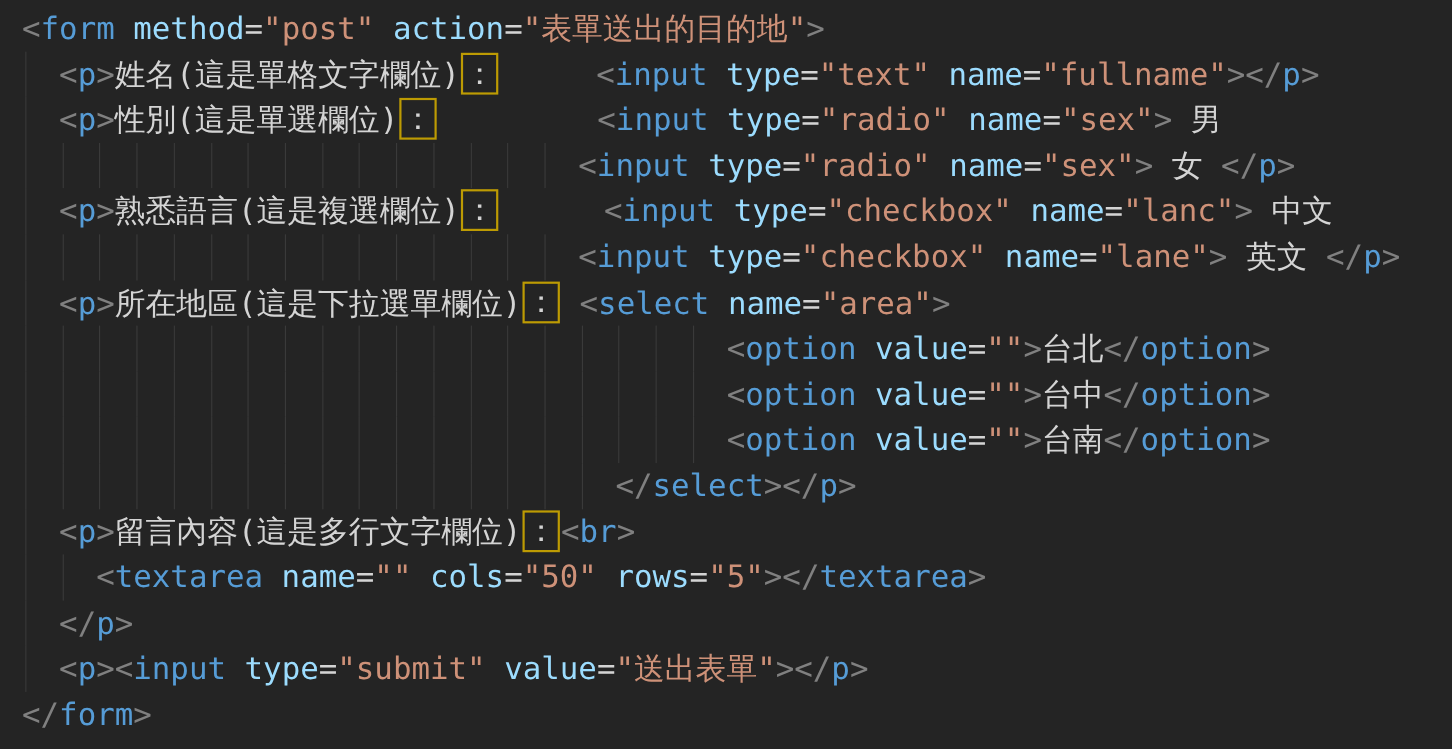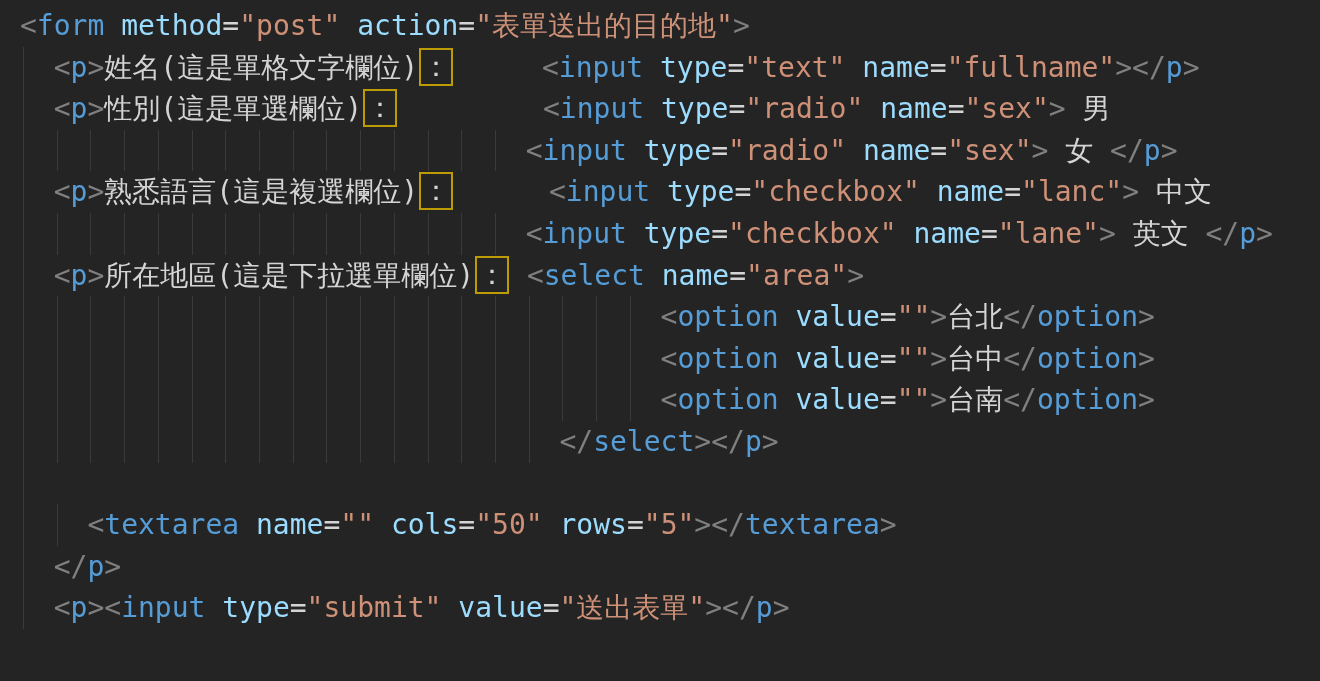--- a/index.html
+++ b/index.html
@@ -45,18 +45,19 @@
       <div class="line"><span class="guide" style="left: 3px;"></span><span class="seg"><span class="tk-t">  </span><span class="tk-pu">&lt;</span><span class="tk-tag">p</span><span class="tk-pu">&gt;</span><span class="tk-t">姓名(這是單格文字欄位)</span><span class="tk-box">：</span></span><span class="seg abs" style="left: 522px;"><span class="tk-pu">&lt;</span><span class="tk-tag">input</span><span class="tk-t"> </span><span class="tk-attr">type</span><span class="tk-eq">=</span><span class="tk-str">"text"</span><span class="tk-t"> </span><span class="tk-attr">name</span><span class="tk-eq">=</span><span class="tk-str">"fullname"</span><span class="tk-pu">&gt;&lt;/</span><span class="tk-tag">p</span><span class="tk-pu">&gt;</span></span></div>
       <div class="line"><span class="guide" style="left: 3px;"></span><span class="seg"><span class="tk-t">  </span><span class="tk-pu">&lt;</span><span class="tk-tag">p</span><span class="tk-pu">&gt;</span><span class="tk-t">性別(這是單選欄位)</span><span class="tk-box">：</span></span><span class="seg abs" style="left: 523px;"><span class="tk-pu">&lt;</span><span class="tk-tag">input</span><span class="tk-t"> </span><span class="tk-attr">type</span><span class="tk-eq">=</span><span class="tk-str">"radio"</span><span class="tk-t"> </span><span class="tk-attr">name</span><span class="tk-eq">=</span><span class="tk-str">"sex"</span><span class="tk-pu">&gt;</span><span class="tk-t"> 男</span></span></div>
       <div class="line"><span class="guide" style="left: 3px;"></span><span class="guide" style="left: 36.714px;"></span><span class="guide" style="left: 70.428px;"></span><span class="guide" style="left: 104.142px;"></span><span class="guide" style="left: 137.856px;"></span><span class="guide" style="left: 171.57px;"></span><span class="guide" style="left: 205.284px;"></span><span class="guide" style="left: 238.998px;"></span><span class="guide" style="left: 272.712px;"></span><span class="guide" style="left: 306.426px;"></span><span class="guide" style="left: 340.14px;"></span><span class="guide" style="left: 373.854px;"></span><span class="guide" style="left: 407.568px;"></span><span class="guide" style="left: 441.282px;"></span><span class="guide" style="left: 474.996px;"></span><span class="seg"><span class="tk-t">                              </span><span class="tk-pu">&lt;</span><span class="tk-tag">input</span><span class="tk-t"> </span><span class="tk-attr">type</span><span class="tk-eq">=</span><span class="tk-str">"radio"</span><span class="tk-t"> </span><span class="tk-attr">name</span><span class="tk-eq">=</span><span class="tk-str">"sex"</span><span class="tk-pu">&gt;</span><span class="tk-t"> 女 </span><span class="tk-pu">&lt;/</span><span class="tk-tag">p</span><span class="tk-pu">&gt;</span></span></div>
       <div class="line"><span class="guide" style="left: 3px;"></span><span class="seg"><span class="tk-t">  </span><span class="tk-pu">&lt;</span><span class="tk-tag">p</span><span class="tk-pu">&gt;</span><span class="tk-t">熟悉語言(這是複選欄位)</span><span class="tk-box">：</span></span><span class="seg abs" style="left: 529px;"><span class="tk-pu">&lt;</span><span class="tk-tag">input</span><span class="tk-t"> </span><span class="tk-attr">type</span><span class="tk-eq">=</span><span class="tk-str">"checkbox"</span><span class="tk-t"> </span><span class="tk-attr">name</span><span class="tk-eq">=</span><span class="tk-str">"lanc"</span><span class="tk-pu">&gt;</span><span class="tk-t"> 中文</span></span></div>
       <div class="line"><span class="guide" style="left: 3px;"></span><span class="guide" style="left: 36.714px;"></span><span class="guide" style="left: 70.428px;"></span><span class="guide" style="left: 104.142px;"></span><span class="guide" style="left: 137.856px;"></span><span class="guide" style="left: 171.57px;"></span><span class="guide" style="left: 205.284px;"></span><span class="guide" style="left: 238.998px;"></span><span class="guide" style="left: 272.712px;"></span><span class="guide" style="left: 306.426px;"></span><span class="guide" style="left: 340.14px;"></span><span class="guide" style="left: 373.854px;"></span><span class="guide" style="left: 407.568px;"></span><span class="guide" style="left: 441.282px;"></span><span class="guide" style="left: 474.996px;"></span><span class="seg"><span class="tk-t">                              </span><span class="tk-pu">&lt;</span><span class="tk-tag">input</span><span class="tk-t"> </span><span class="tk-attr">type</span><span class="tk-eq">=</span><span class="tk-str">"checkbox"</span><span class="tk-t"> </span><span class="tk-attr">name</span><span class="tk-eq">=</span><span class="tk-str">"lane"</span><span class="tk-pu">&gt;</span><span class="tk-t"> 英文 </span><span class="tk-pu">&lt;/</span><span class="tk-tag">p</span><span class="tk-pu">&gt;</span></span></div>
       <div class="line"><span class="guide" style="left: 3px;"></span><span class="seg"><span class="tk-t">  </span><span class="tk-pu">&lt;</span><span class="tk-tag">p</span><span class="tk-pu">&gt;</span><span class="tk-t">所在地區(這是下拉選單欄位)</span><span class="tk-box">：</span><span class="tk-t"> </span><span class="tk-pu">&lt;</span><span class="tk-tag">select</span><span class="tk-t"> </span><span class="tk-attr">name</span><span class="tk-eq">=</span><span class="tk-str">"area"</span><span class="tk-pu">&gt;</span></span></div>
       <div class="line"><span class="guide" style="left: 3px;"></span><span class="guide" style="left: 36.714px;"></span><span class="guide" style="left: 70.428px;"></span><span class="guide" style="left: 104.142px;"></span><span class="guide" style="left: 137.856px;"></span><span class="guide" style="left: 171.57px;"></span><span class="guide" style="left: 205.284px;"></span><span class="guide" style="left: 238.998px;"></span><span class="guide" style="left: 272.712px;"></span><span class="guide" style="left: 306.426px;"></span><span class="guide" style="left: 340.14px;"></span><span class="guide" style="left: 373.854px;"></span><span class="guide" style="left: 407.568px;"></span><span class="guide" style="left: 441.282px;"></span><span class="guide" style="left: 474.996px;"></span><span class="guide" style="left: 508.71px;"></span><span class="guide" style="left: 542.424px;"></span><span class="guide" style="left: 576.138px;"></span><span class="guide" style="left: 609.852px;"></span><span class="seg"><span class="tk-t">                                      </span><span class="tk-pu">&lt;</span><span class="tk-tag">option</span><span class="tk-t"> </span><span class="tk-attr">value</span><span class="tk-eq">=</span><span class="tk-str">""</span><span class="tk-pu">&gt;</span><span class="tk-t">台北</span><span class="tk-pu">&lt;/</span><span class="tk-tag">option</span><span class="tk-pu">&gt;</span></span></div>
       <div class="line"><span class="guide" style="left: 3px;"></span><span class="guide" style="left: 36.714px;"></span><span class="guide" style="left: 70.428px;"></span><span class="guide" style="left: 104.142px;"></span><span class="guide" style="left: 137.856px;"></span><span class="guide" style="left: 171.57px;"></span><span class="guide" style="left: 205.284px;"></span><span class="guide" style="left: 238.998px;"></span><span class="guide" style="left: 272.712px;"></span><span class="guide" style="left: 306.426px;"></span><span class="guide" style="left: 340.14px;"></span><span class="guide" style="left: 373.854px;"></span><span class="guide" style="left: 407.568px;"></span><span class="guide" style="left: 441.282px;"></span><span class="guide" style="left: 474.996px;"></span><span class="guide" style="left: 508.71px;"></span><span class="guide" style="left: 542.424px;"></span><span class="guide" style="left: 576.138px;"></span><span class="guide" style="left: 609.852px;"></span><span class="seg"><span class="tk-t">                                      </span><span class="tk-pu">&lt;</span><span class="tk-tag">option</span><span class="tk-t"> </span><span class="tk-attr">value</span><span class="tk-eq">=</span><span class="tk-str">""</span><span class="tk-pu">&gt;</span><span class="tk-t">台中</span><span class="tk-pu">&lt;/</span><span class="tk-tag">option</span><span class="tk-pu">&gt;</span></span></div>
       <div class="line"><span class="guide" style="left: 3px;"></span><span class="guide" style="left: 36.714px;"></span><span class="guide" style="left: 70.428px;"></span><span class="guide" style="left: 104.142px;"></span><span class="guide" style="left: 137.856px;"></span><span class="guide" style="left: 171.57px;"></span><span class="guide" style="left: 205.284px;"></span><span class="guide" style="left: 238.998px;"></span><span class="guide" style="left: 272.712px;"></span><span class="guide" style="left: 306.426px;"></span><span class="guide" style="left: 340.14px;"></span><span class="guide" style="left: 373.854px;"></span><span class="guide" style="left: 407.568px;"></span><span class="guide" style="left: 441.282px;"></span><span class="guide" style="left: 474.996px;"></span><span class="guide" style="left: 508.71px;"></span><span class="guide" style="left: 542.424px;"></span><span class="guide" style="left: 576.138px;"></span><span class="guide" style="left: 609.852px;"></span><span class="seg"><span class="tk-t">                                      </span><span class="tk-pu">&lt;</span><span class="tk-tag">option</span><span class="tk-t"> </span><span class="tk-attr">value</span><span class="tk-eq">=</span><span class="tk-str">""</span><span class="tk-pu">&gt;</span><span class="tk-t">台南</span><span class="tk-pu">&lt;/</span><span class="tk-tag">option</span><span class="tk-pu">&gt;</span></span></div>
       <div class="line"><span class="guide" style="left: 3px;"></span><span class="guide" style="left: 36.714px;"></span><span class="guide" style="left: 70.428px;"></span><span class="guide" style="left: 104.142px;"></span><span class="guide" style="left: 137.856px;"></span><span class="guide" style="left: 171.57px;"></span><span class="guide" style="left: 205.284px;"></span><span class="guide" style="left: 238.998px;"></span><span class="guide" style="left: 272.712px;"></span><span class="guide" style="left: 306.426px;"></span><span class="guide" style="left: 340.14px;"></span><span class="guide" style="left: 373.854px;"></span><span class="guide" style="left: 407.568px;"></span><span class="guide" style="left: 441.282px;"></span><span class="guide" style="left: 474.996px;"></span><span class="guide" style="left: 508.71px;"></span><span class="seg"><span class="tk-t">                                </span><span class="tk-pu">&lt;/</span><span class="tk-tag">select</span><span class="tk-pu">&gt;&lt;/</span><span class="tk-tag">p</span><span class="tk-pu">&gt;</span></span></div>
-      <div class="line"><span class="guide" style="left: 3px;"></span></div>
+      <div class="line"><span class="guide" style="left: 3px;"></span><span class="seg"><span class="tk-t">  </span><span class="tk-pu">&lt;</span><span class="tk-tag">p</span><span class="tk-pu">&gt;</span><span class="tk-t">留言內容(這是多行文字欄位)</span><span class="tk-box">：</span><span class="tk-pu">&lt;</span><span class="tk-tag">br</span><span class="tk-pu">&gt;</span></span></div>
       <div class="line"><span class="guide" style="left: 3px;"></span><span class="guide" style="left: 36.714px;"></span><span class="seg"><span class="tk-t">    </span><span class="tk-pu">&lt;</span><span class="tk-tag">textarea</span><span class="tk-t"> </span><span class="tk-attr">name</span><span class="tk-eq">=</span><span class="tk-str">""</span><span class="tk-t"> </span><span class="tk-attr">cols</span><span class="tk-eq">=</span><span class="tk-str">"50"</span><span class="tk-t"> </span><span class="tk-attr">rows</span><span class="tk-eq">=</span><span class="tk-str">"5"</span><span class="tk-pu">&gt;&lt;/</span><span class="tk-tag">textarea</span><span class="tk-pu">&gt;</span></span></div>
       <div class="line"><span class="guide" style="left: 3px;"></span><span class="seg"><span class="tk-t">  </span><span class="tk-pu">&lt;/</span><span class="tk-tag">p</span><span class="tk-pu">&gt;</span></span></div>
       <div class="line"><span class="guide" style="left: 3px;"></span><span class="seg"><span class="tk-t">  </span><span class="tk-pu">&lt;</span><span class="tk-tag">p</span><span class="tk-pu">&gt;&lt;</span><span class="tk-tag">input</span><span class="tk-t"> </span><span class="tk-attr">type</span><span class="tk-eq">=</span><span class="tk-str">"submit"</span><span class="tk-t"> </span><span class="tk-attr">value</span><span class="tk-eq">=</span><span class="tk-str">"送出表單"</span><span class="tk-pu">&gt;&lt;/</span><span class="tk-tag">p</span><span class="tk-pu">&gt;</span></span></div>
+      <div class="line"><span class="seg"><span class="tk-pu">&lt;/</span><span class="tk-tag">form</span><span class="tk-pu">&gt;</span></span></div>
     </div>
 </div>
 
 </body></html>

